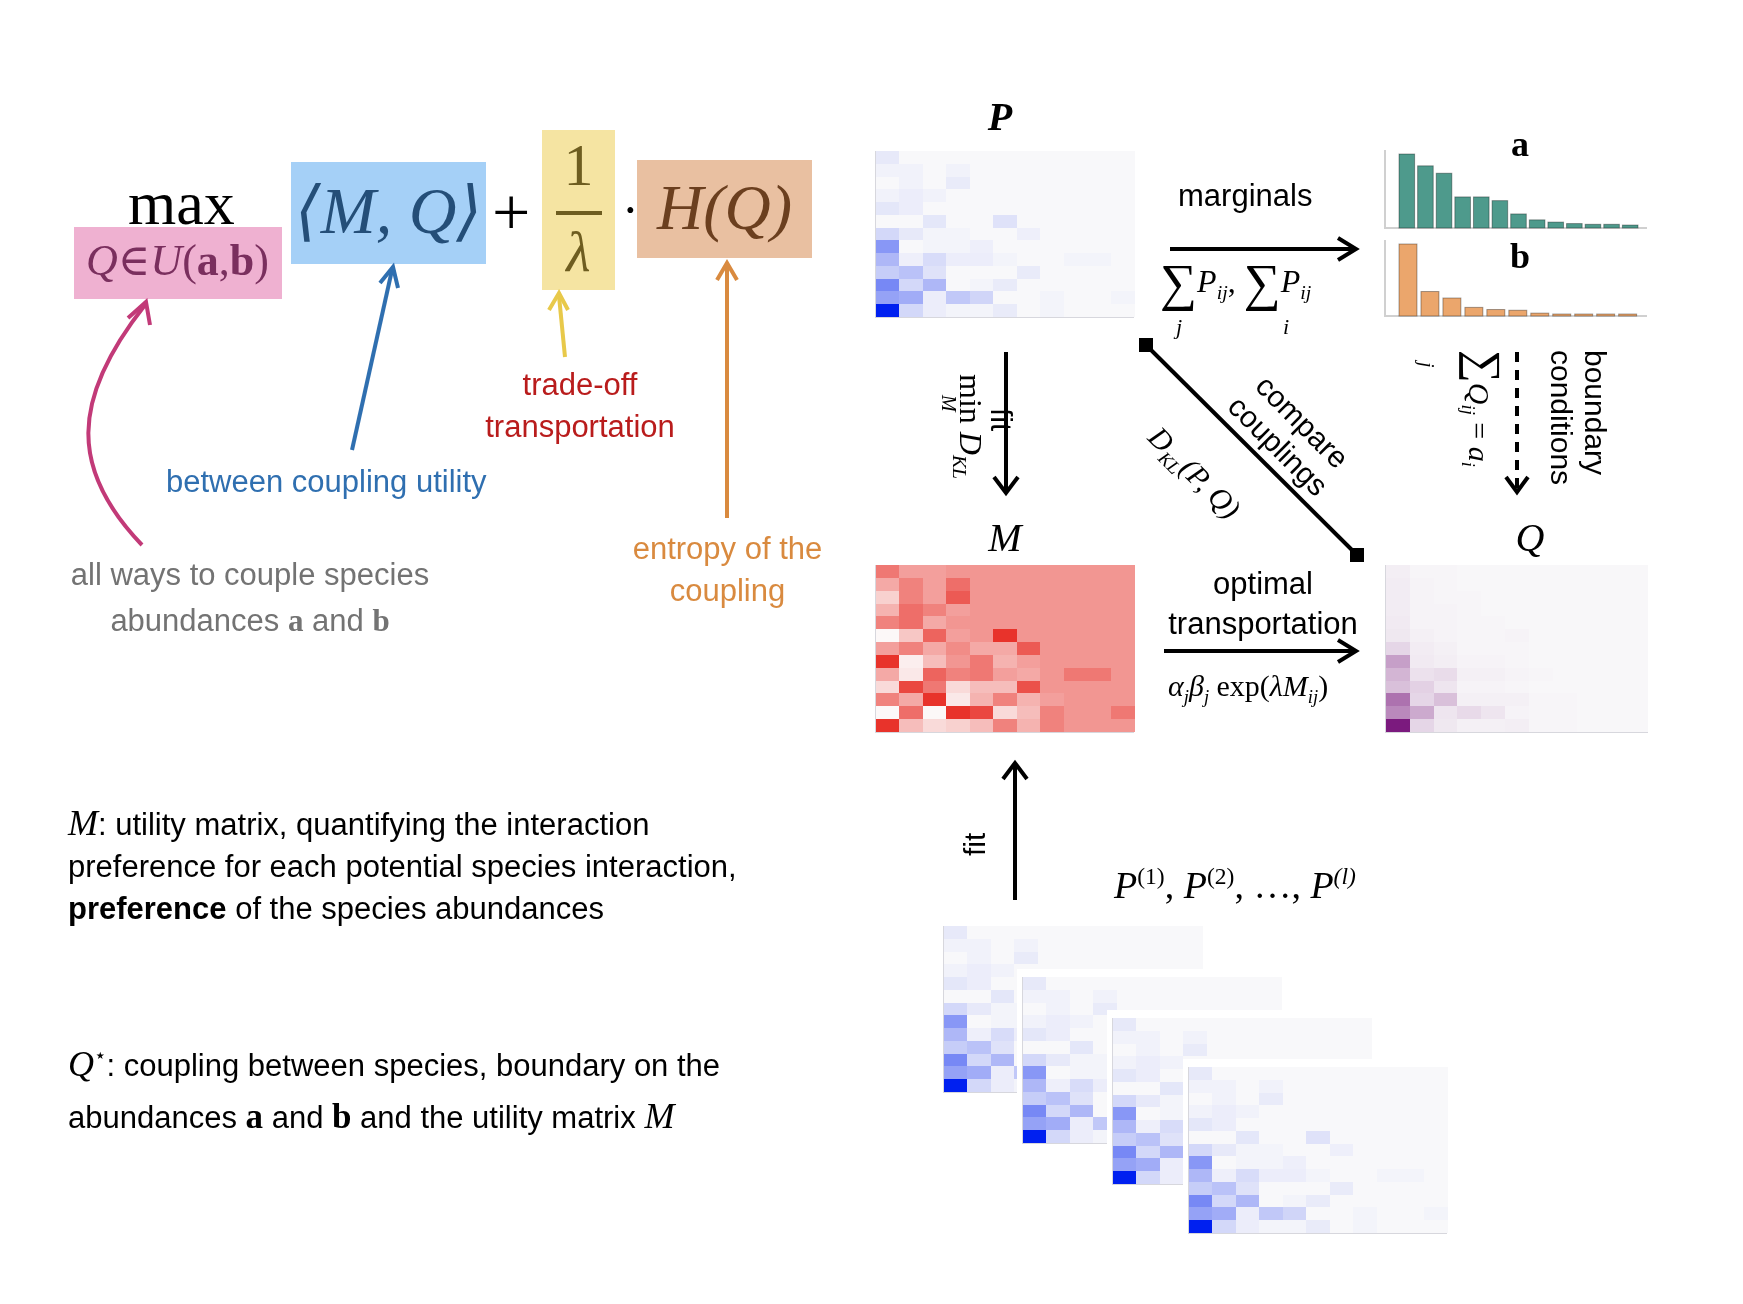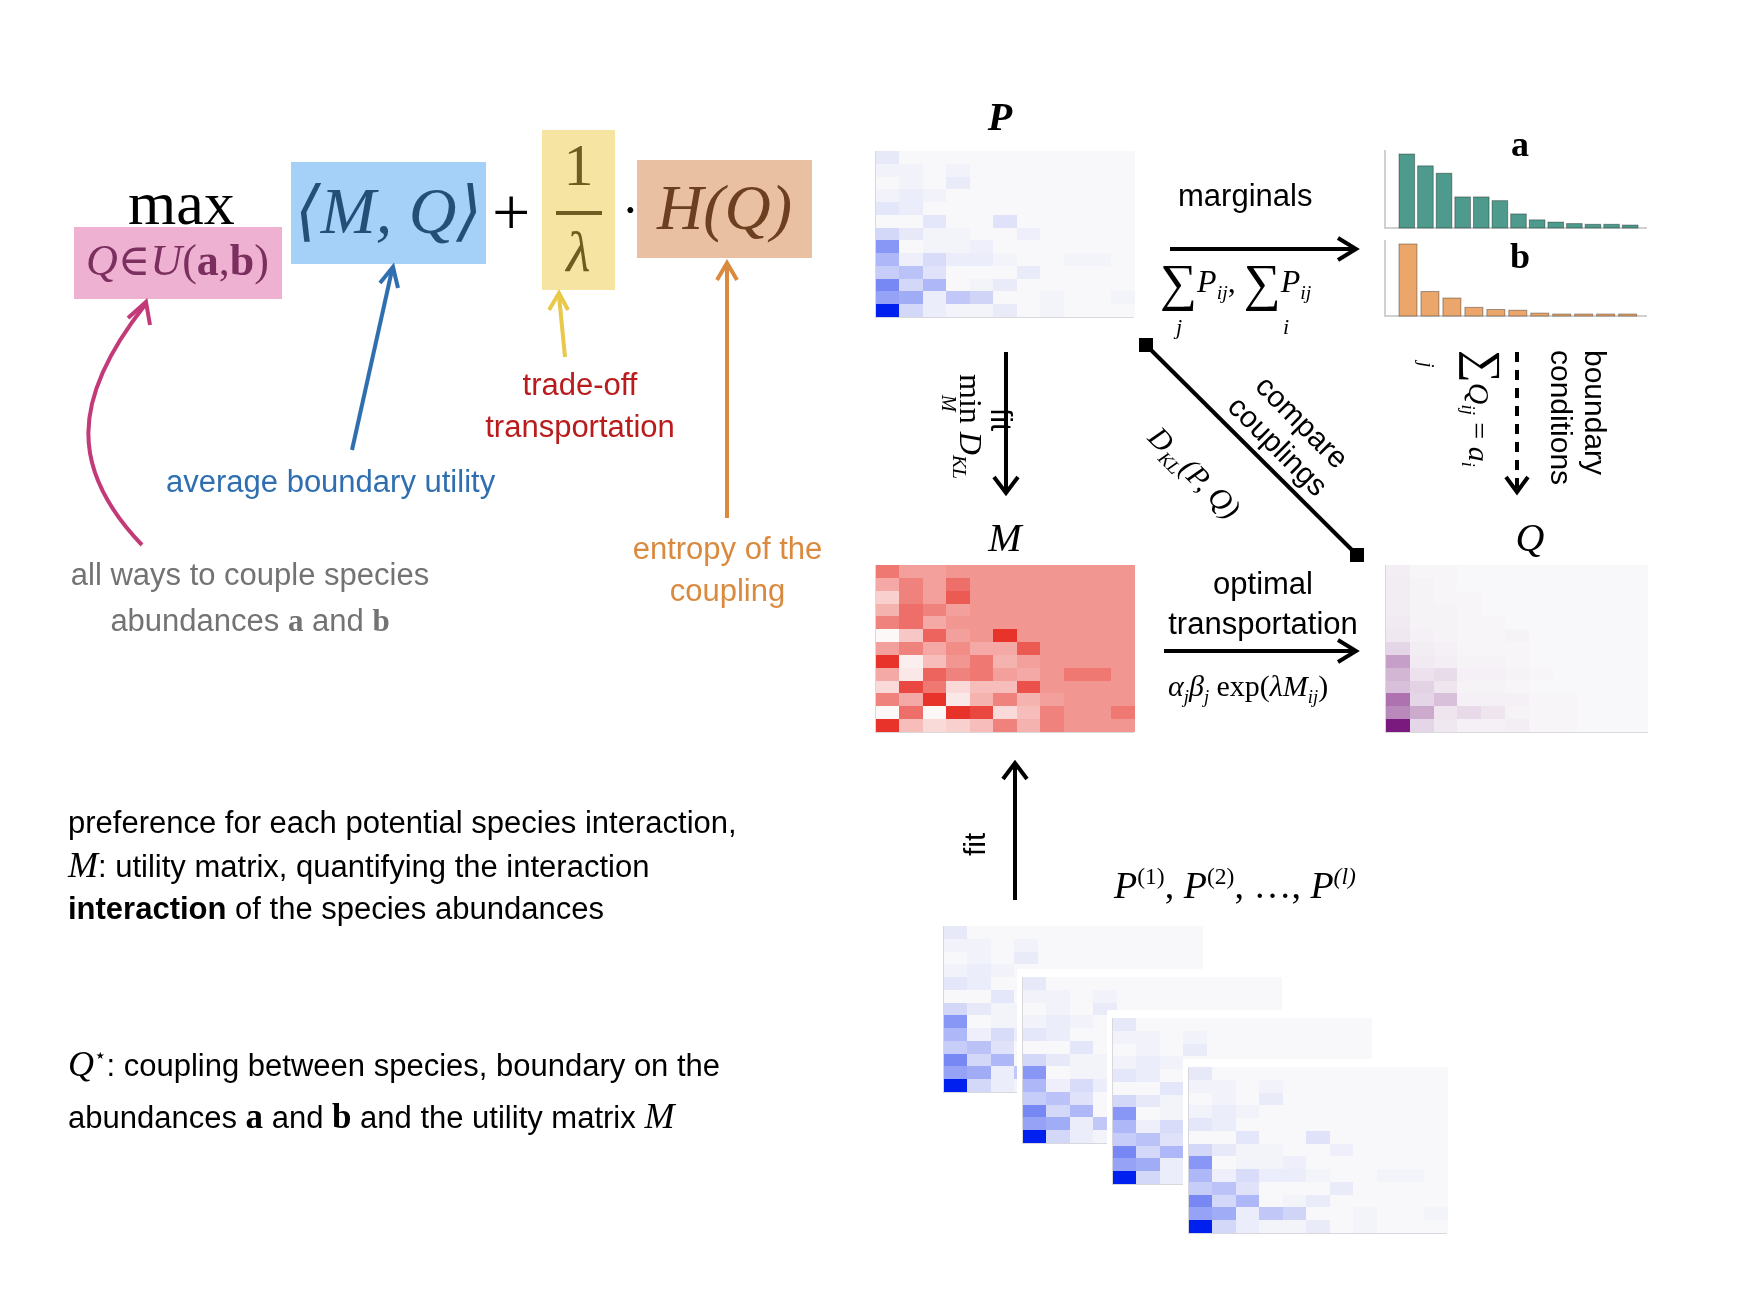--- a/index.html
+++ b/index.html
@@ -38,34 +38,34 @@
 
 <div class="lbl serif" style="left:622px;top:180px;font-size:50px;line-height:60px;">·</div>
 
 <div class="box" style="left:637px;top:160px;width:175px;height:98px;background:#e9c0a1;"></div>
 <div class="lbl serif it ctr" style="left:637px;top:172px;width:175px;font-size:64px;line-height:72px;color:#6b3f1f;">H(Q)</div>
 
 <div class="lbl sans ctr" style="left:40px;top:552px;width:420px;font-size:31px;line-height:46px;color:#737373;">
   <div>all ways to couple species</div>
   <div><span>abundances </span><span class="serif bold">a</span><span> and </span><span class="serif bold">b</span></div>
 </div>
-<div class="lbl sans" style="left:166px;top:460px;font-size:31px;line-height:44px;color:#2f6fb0;">average boundary utility</div>
+<div class="lbl sans" style="left:166px;top:460px;font-size:31px;line-height:44px;color:#2f6fb0;">between coupling utility</div>
 <div class="lbl sans ctr" style="left:440px;top:364px;width:280px;font-size:31px;line-height:42px;color:#b91c1c;">
   <div>trade-off</div>
   <div>transportation</div>
 </div>
 <div class="lbl sans ctr" style="left:600px;top:528px;width:255px;font-size:31px;line-height:42px;color:#d98a3f;">
   <div>entropy of the</div>
   <div>coupling</div>
 </div>
 
 <div class="lbl sans" style="left:68px;top:802px;font-size:31px;line-height:42px;">
+  <div><span class="serif it" style="font-size:36px;">M</span><span>: utility matrix, quantifying the interaction</span></div>
   <div>preference for each potential species interaction,</div>
-  <div><span class="serif it" style="font-size:36px;">M</span><span>: utility matrix, quantifying the interaction</span></div>
-  <div><span class="bold">interaction</span><span> of the species abundances</span></div>
+  <div><span class="bold">preference</span><span> of the species abundances</span></div>
 </div>
 <div class="lbl sans" style="left:68px;top:1030px;font-size:31px;line-height:50px;">
   <div><span class="serif it" style="font-size:36px;">Q</span><sup style="font-size:20px;vertical-align:14px;">⋆</sup><span>: coupling between species, boundary on the</span></div>
   <div><span>abundances </span><span class="serif bold" style="font-size:35px;">a</span><span> and </span><span class="serif bold" style="font-size:35px;">b</span><span> and the utility matrix </span><span class="serif it" style="font-size:36px;">M</span></div>
 </div>
 
 <div class="lbl serif it bold ctr" style="left:960px;top:92px;width:80px;font-size:40px;line-height:50px;">P</div>
 <div class="hm" id="hm-P" style="left:875px;top:151px;width:258px;height:166px;">
     <div class="cell" style="left: 0px; top: 0px; width: 24px; height: 13px; background: rgb(231, 233, 249);"></div>
     <div class="cell" style="left: 23.4545px; top: 0px; width: 24px; height: 13px; background: rgb(248, 248, 250);"></div>

